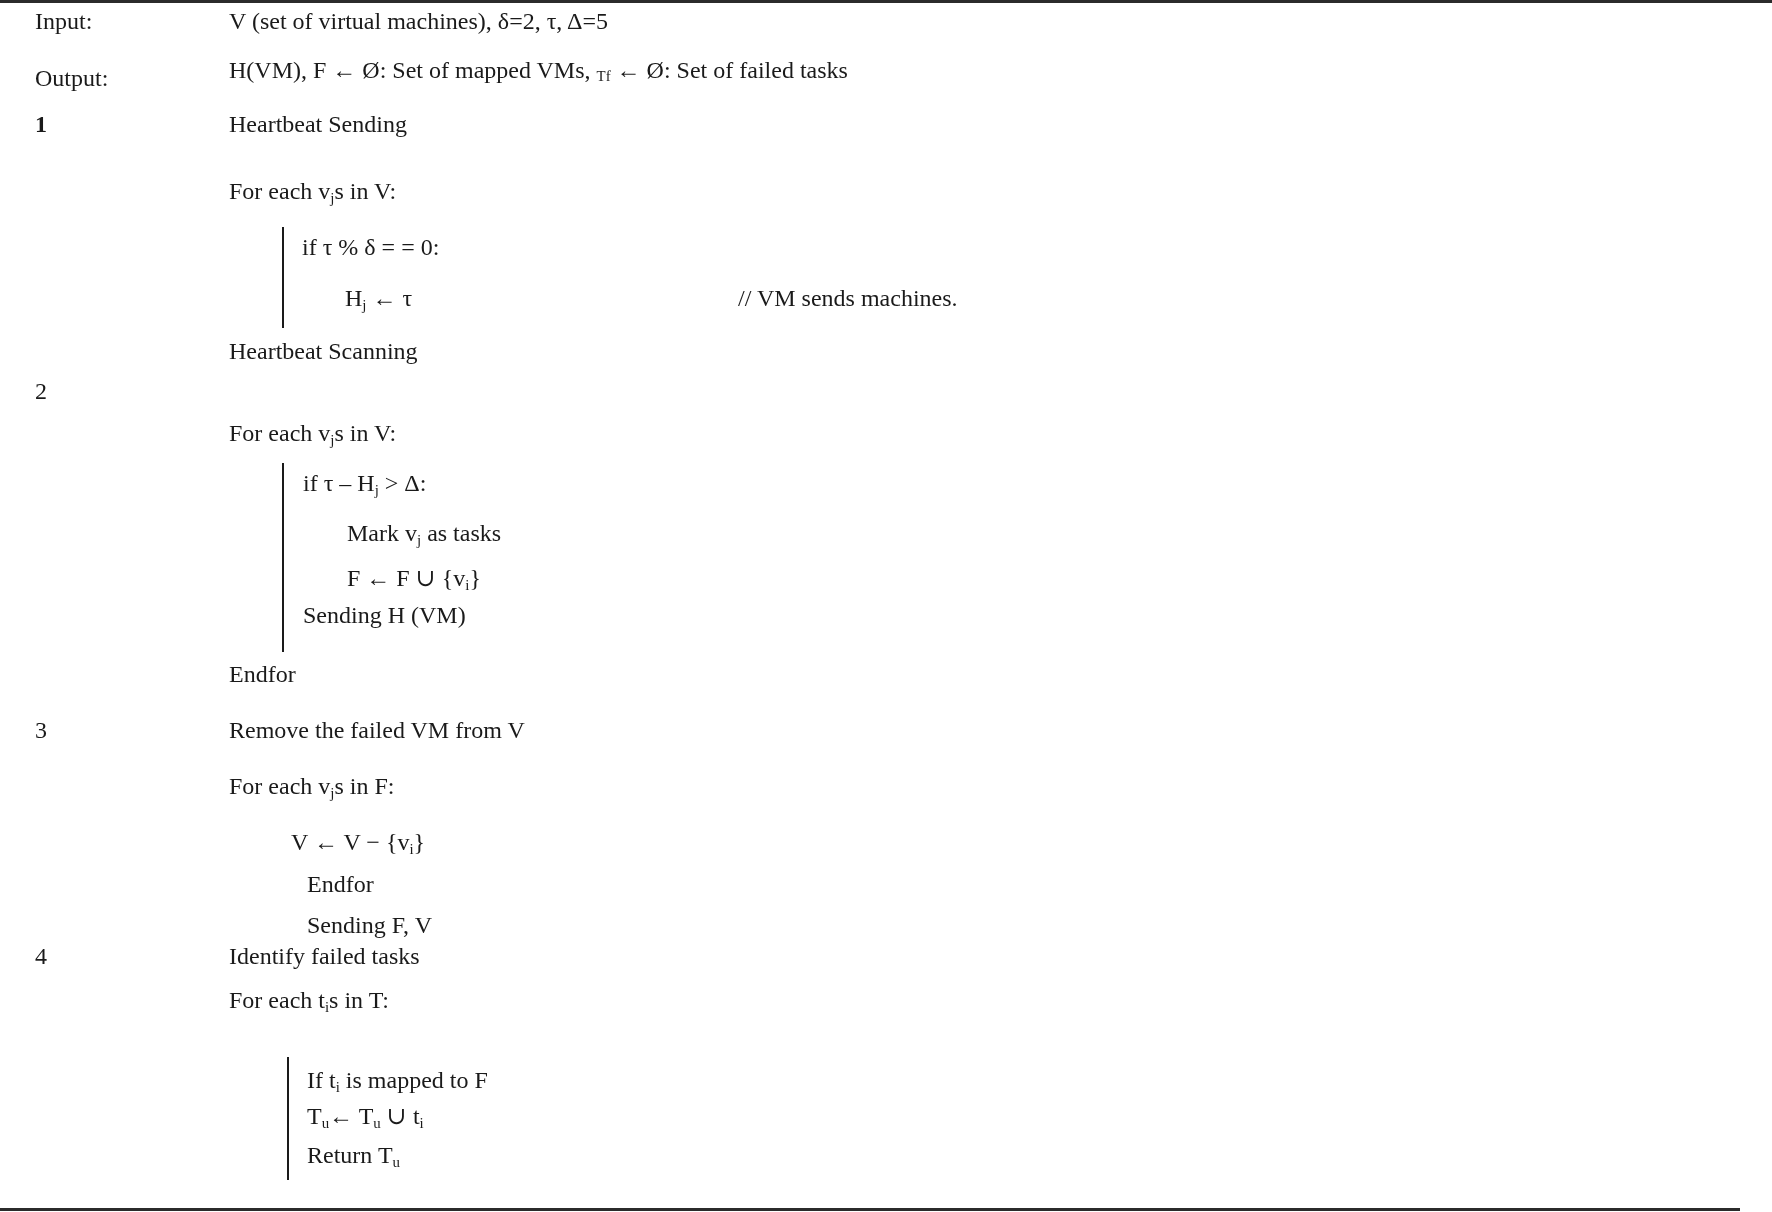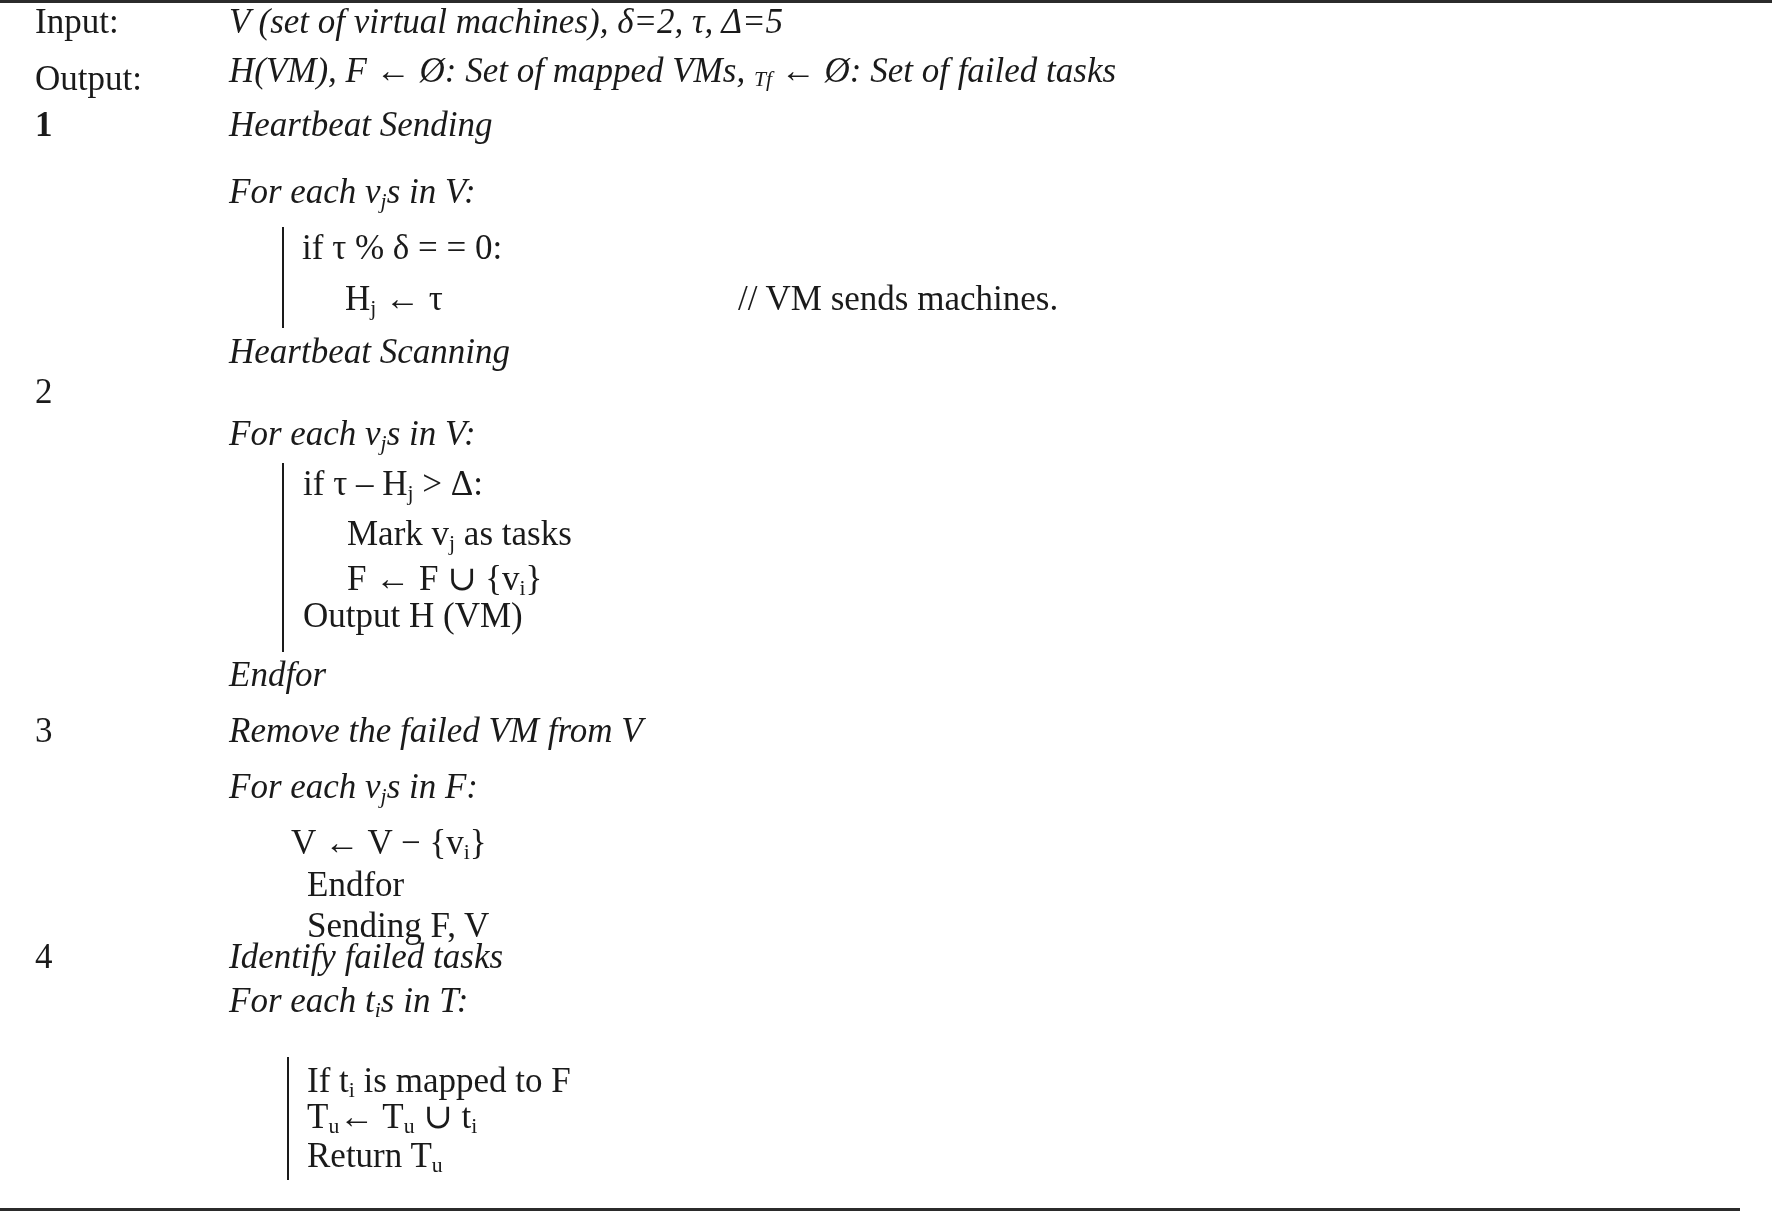--- a/index.html
+++ b/index.html
@@ -1,22 +1,22 @@
 <!DOCTYPE html>
 <html><head>
 <meta charset="utf-8">
 <style>
   html, body { margin: 0; padding: 0; background: #ffffff; }
   body { width: 1772px; height: 1212px; position: relative; overflow: hidden;
          font-family: "Liberation Serif", "DejaVu Serif", serif; color: #1a1a1a; }
   .rule-top { position: absolute; left: 0; top: 0; width: 1772px; height: 3px; background: #2b2b2b; }
   .rule-bottom { position: absolute; left: 0; top: 1208px; width: 1740px; height: 3px; background: #2b2b2b; }
-  .line { position: absolute; font-size: 35px; line-height: 35px; white-space: nowrap; }
+  .line { position: absolute; font-size: 24px; line-height: 35px; white-space: nowrap; }
   .num { left: 35px; }
-  .col { left: 229px; font-style: italic; }
+  .col { left: 229px; }
   .bold { font-weight: bold; }
   .bar { position: absolute; width: 2px; background: #1a1a1a; }
   sub { font-size: 0.62em; vertical-align: -0.25em; line-height: 0; }
   .small { font-size: 0.62em; vertical-align: -0.2em; }
 </style>
 </head>
 <body>
 
 <div class="rule-top"></div>
 
@@ -34,21 +34,21 @@
 <div class="line" style="left:345px; top:281px"><span>H</span><sub>j</sub><span> ← τ</span></div>
 <div class="line" style="left:738px; top:281px">// VM sends machines.</div>
 
 <div class="line col" style="top:334px">Heartbeat Scanning</div>
 <div class="line num" style="top:374px">2</div>
 <div class="line col" style="top:416px"><span>For each v</span><sub>j</sub><span>s in V:</span></div>
 <div class="bar" style="left:282px; top:463px; height:189px"></div>
 <div class="line" style="left:303px; top:466px"><span>if τ – H</span><sub>j</sub><span> &gt; Δ:</span></div>
 <div class="line" style="left:347px; top:516px"><span>Mark v</span><sub>j</sub><span> as tasks</span></div>
 <div class="line" style="left:347px; top:561px"><span>F ← F ∪ {v</span><sub>i</sub><span>}</span></div>
-<div class="line" style="left:303px; top:598px">Output H (VM)</div>
+<div class="line" style="left:303px; top:598px">Sending H (VM)</div>
 <div class="line col" style="top:657px">Endfor</div>
 
 <div class="line num" style="top:713px">3</div>
 <div class="line col" style="top:713px">Remove the failed VM from V</div>
 <div class="line col" style="top:769px"><span>For each v</span><sub>j</sub><span>s in F:</span></div>
 <div class="line" style="left:291px; top:825px"><span>V ← V − {v</span><sub>i</sub><span>}</span></div>
 <div class="line" style="left:307px; top:867px">Endfor</div>
 <div class="line" style="left:307px; top:908px">Sending F, V</div>
 
 <div class="line num" style="top:939px">4</div>

